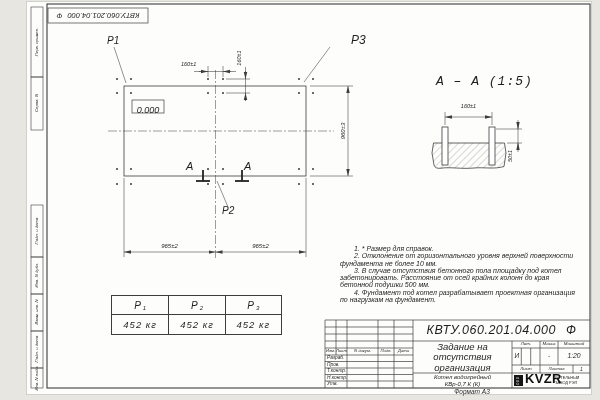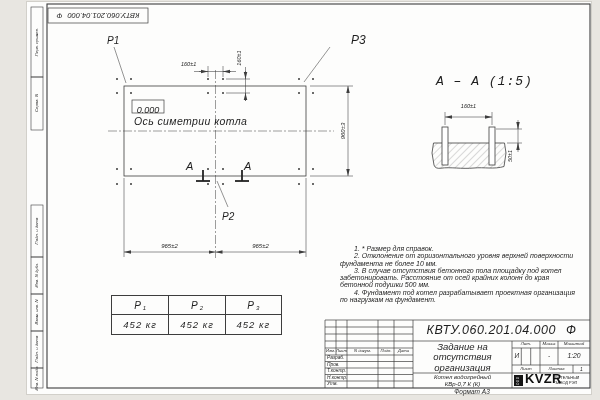--- a/index.html
+++ b/index.html
@@ -181,23 +181,22 @@
   <div class="vlab" style="left:37px;top:42px;font-size:4.3px;">Перв. примен.</div>
   <div class="vlab" style="left:37px;top:103px;font-size:4.3px;">Справ. N</div>
   <div class="vlab" style="left:37px;top:231px;font-size:4.3px;">Подп. и дата</div>
   <div class="vlab" style="left:37px;top:275px;font-size:4.3px;">Инв. N дубл.</div>
   <div class="vlab" style="left:37px;top:312px;font-size:4.3px;">Взам. инв. N</div>
   <div class="vlab" style="left:37px;top:349px;font-size:4.3px;">Подп. и дата</div>
   <div class="vlab" style="left:37px;top:378px;font-size:4.3px;">Инв. N подл.</div>
 
   <div class="lab" style="left:107px;top:36px;font-size:10px;">P1</div>
   <div class="lab" style="left:324px;top:34px;font-size:12px;margin-left:27px;">P3</div>
-  <div class="lab" style="left:222px;top:212px;font-size:10px;">P2</div>
+  <div class="lab" style="left:222px;top:206px;font-size:10px;">P2</div>
   <div class="cell" style="left:132px;top:100px;width:32px;height:20px;font-size:9px;">0.000</div>
-  <div class="lab" style="left:134px;top:116px;font-size:10.5px;letter-spacing:.4px;">Ось симетрии котла</div>
 
   <div class="lab" style="left:181px;top:62px;font-size:5.5px;">160±1</div>
   <div class="vlab" style="left:240px;top:58px;font-size:5.5px;">160±1</div>
   <div class="cell" style="left:147px;top:242px;width:45px;height:8px;font-size:6px;">965±2</div>
   <div class="cell" style="left:238px;top:242px;width:45px;height:8px;font-size:6px;">965±2</div>
   <div class="vlab" style="left:343px;top:131px;font-size:6px;">960±3</div>
 
   <div class="lab" style="left:186px;top:161px;font-size:11px;">А</div>
   <div class="lab" style="left:244px;top:161px;font-size:11px;">А</div>
 

